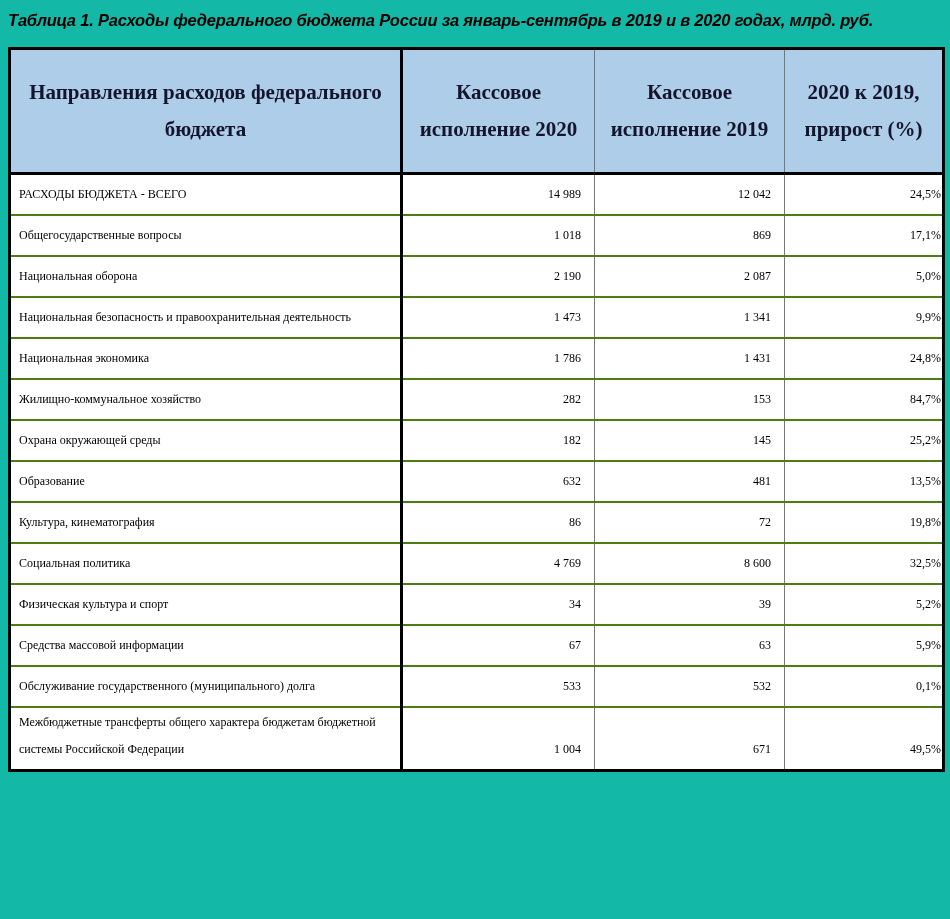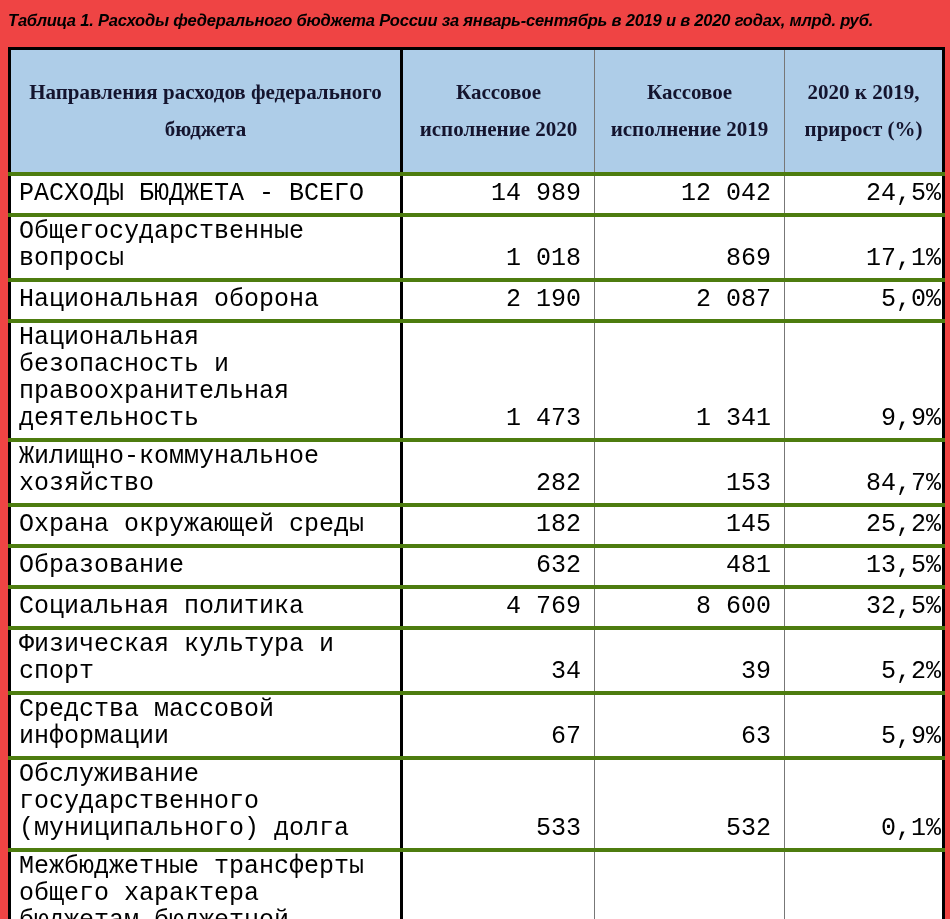--- a/index.html
+++ b/index.html
@@ -8,21 +8,21 @@
     background: #ffffff;
     width: 950px;
   }
   body {
     font-family: "Liberation Serif", serif;
     color: #000000;
   }
   .page {
     width: 950px;
     height: 919px;
-    background: #ef4444;
+    background: #14b8a6;
     overflow: hidden;
   }
   .doc-title {
     font-family: "Liberation Sans", sans-serif;
     font-weight: bold;
     font-style: italic;
     font-size: 16.5px;
     letter-spacing: -0.2px;
     color: #000000;
     margin: 11px 8px 0 8px;
@@ -51,28 +51,27 @@
     height: 122px;
     padding: 0 8px;
     border-bottom: 3px solid #000000;
   }
   
   .bl-thick { border-left: 3px solid #000000; }
   .bl-thin  { border-left: 1px solid #777777; }
 
   tbody tr { height: 41px; }
   tbody td {
-    font-size: 25px;
+    font-size: 12px;
     line-height: 27px;
     vertical-align: bottom;
     padding-bottom: 6px;
-    border-top: 4px solid #4d7c0f;
+    border-top: 2px solid #4d7c0f;
     background: #ffffff;
     overflow: hidden;
-    font-family: Liberation Mono, monospace;
   }
   td.name {
     text-align: left;
     padding-left: 8px;
     padding-right: 14px;
   }
   td.num {
     text-align: right;
     padding-right: 13px;
     white-space: nowrap;
@@ -123,36 +122,48 @@
     <td class="num bl-thin">2 087</td>
     <td class="pct bl-thin">5,0%</td>
   </tr>
         <tr>
     <td class="name">Национальная безопасность и правоохранительная деятельность</td>
     <td class="num bl-thick">1 473</td>
     <td class="num bl-thin">1 341</td>
     <td class="pct bl-thin">9,9%</td>
   </tr>
         <tr>
+    <td class="name">Национальная экономика</td>
+    <td class="num bl-thick">1 786</td>
+    <td class="num bl-thin">1 431</td>
+    <td class="pct bl-thin">24,8%</td>
+  </tr>
+        <tr>
     <td class="name">Жилищно-коммунальное хозяйство</td>
     <td class="num bl-thick">282</td>
     <td class="num bl-thin">153</td>
     <td class="pct bl-thin">84,7%</td>
   </tr>
         <tr>
     <td class="name">Охрана окружающей среды</td>
     <td class="num bl-thick">182</td>
     <td class="num bl-thin">145</td>
     <td class="pct bl-thin">25,2%</td>
   </tr>
         <tr>
     <td class="name">Образование</td>
     <td class="num bl-thick">632</td>
     <td class="num bl-thin">481</td>
     <td class="pct bl-thin">13,5%</td>
+  </tr>
+        <tr>
+    <td class="name">Культура, кинематография</td>
+    <td class="num bl-thick">86</td>
+    <td class="num bl-thin">72</td>
+    <td class="pct bl-thin">19,8%</td>
   </tr>
         <tr>
     <td class="name">Социальная политика</td>
     <td class="num bl-thick">4 769</td>
     <td class="num bl-thin">8 600</td>
     <td class="pct bl-thin">32,5%</td>
   </tr>
         <tr>
     <td class="name">Физическая культура и спорт</td>
     <td class="num bl-thick">34</td>

